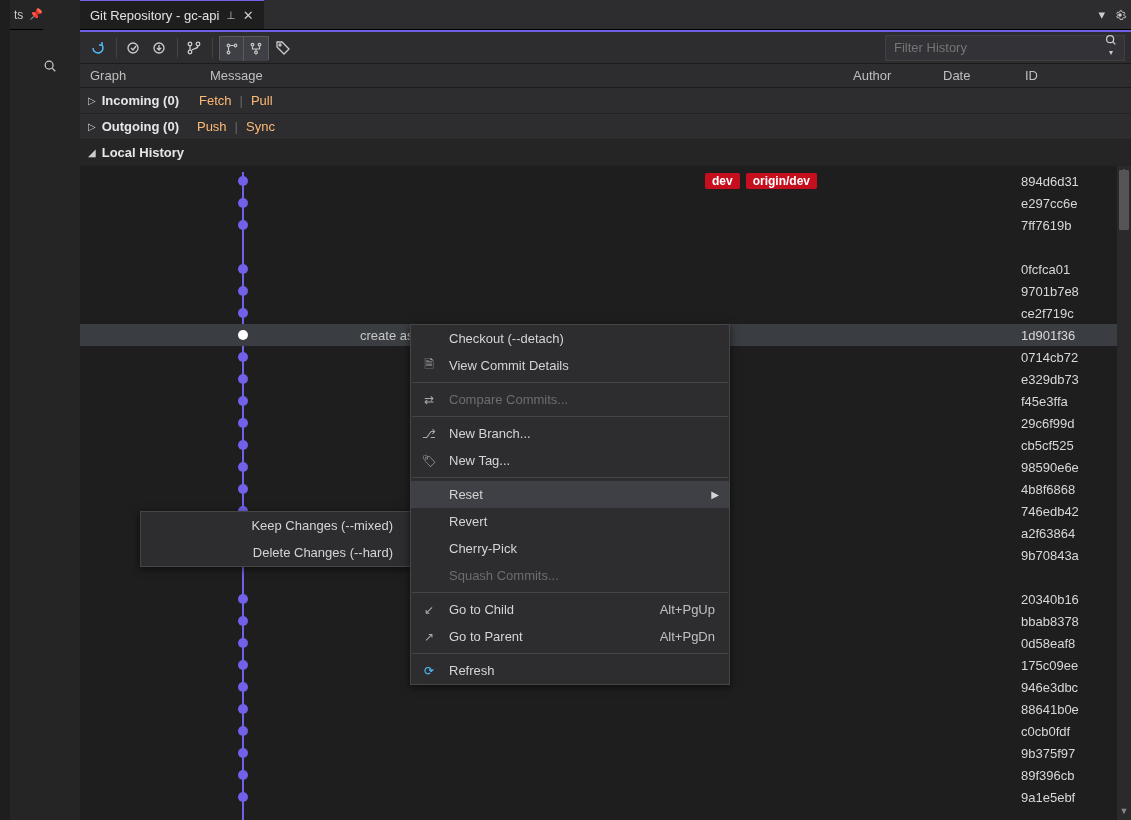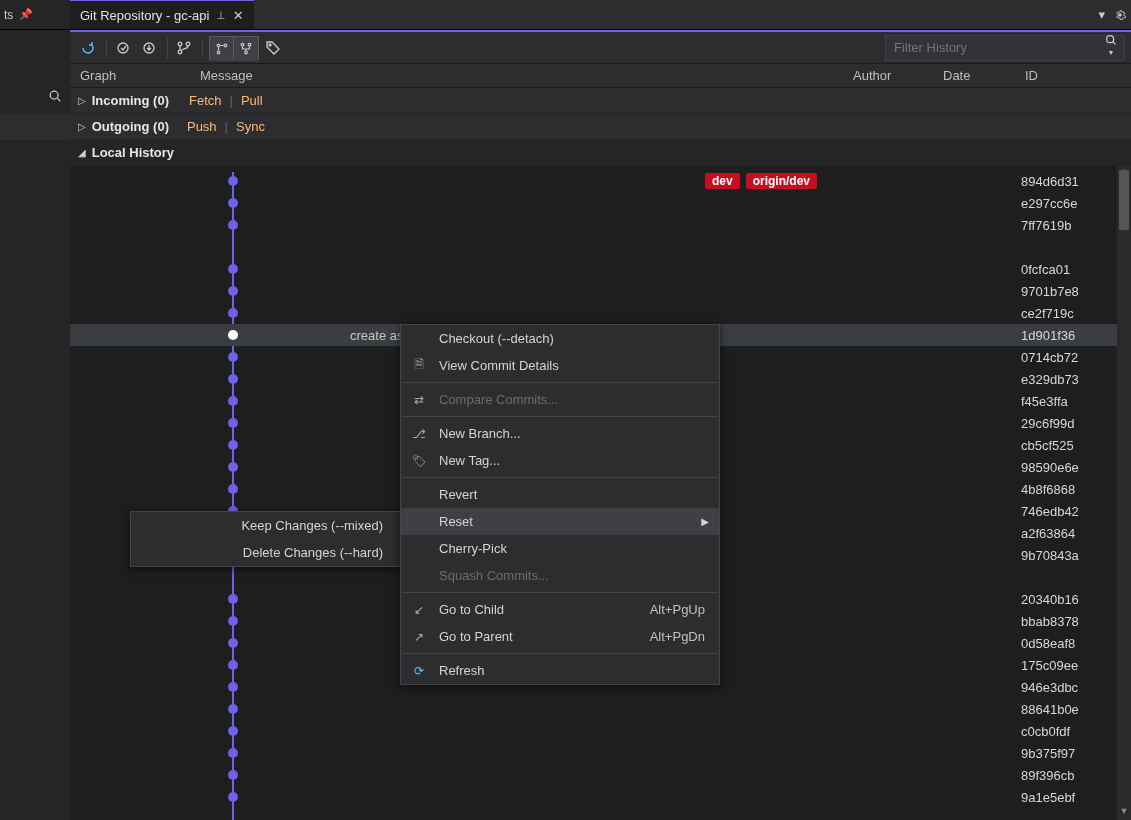--- a/index.html
+++ b/index.html
@@ -1,18 +1,18 @@
 <!DOCTYPE html>
 <html><head>
 <meta charset="utf-8">
 <style>
   * { box-sizing: border-box; margin: 0; padding: 0; }
   html, body { width: 1131px; height: 820px; background: #1e1e1e; font-family: "Segoe UI", Arial, sans-serif; font-size: 13px; color: #cccccc; overflow: hidden; }
   .root { display: flex; height: 100%; }
-  .left-col { width: 70px; background: #252526; display: flex; flex-direction: column; }
+  .left-col { width: 70px; background: #252526; display: flex; flex-direction: row; margin-left: 10px; }
   .left-top { height: 30px; border-bottom: 1px solid #000; display: flex; align-items: center; gap: 6px; padding-left: 4px;}
   .left-pin { color: #ccc; font-size: 12px;}
   .left-search { margin-top: 52px; height: 28px; display:flex; align-items:center; justify-content:flex-end; padding-right:8px;}
   .left-search .mag { color:#ccc; font-size:14px;}
   .left-block { margin-top:4px; height:26px; background:#2d2d30; }
   .main { flex:1; display:flex; flex-direction:column; background:#1e1e1e; }
   .tabbar { height: 30px; background:#2d2d30; border-bottom:1px solid #000; display:flex; align-items:stretch; position:relative;}
   .tab { display:flex; align-items:center; padding:0 10px; background:#1e1e1e; border-top:1px solid #7160e8; gap:8px; color:#e2e2e2;}
   .tab .pin { font-size:11px; color:#aaa;}
   .tab .close { font-size:13px; color:#ccc; cursor:pointer;}
@@ -348,28 +348,28 @@
         <div class="ctx-sep"></div>
         <div class="ctx-row">
           <span class="ic">⎇</span>
           <span>New Branch...</span>
         </div>
         <div class="ctx-row">
           <span class="ic">🏷</span>
           <span>New Tag...</span>
         </div>
         <div class="ctx-sep"></div>
-        <div class="ctx-row">
-            <span>Revert</span>
-          </div>
         <div class="ctx-row highlight">
           <span>Reset</span>
           <span class="sub">▶</span>
         </div>
         <div class="ctx-row">
+            <span>Revert</span>
+          </div>
+        <div class="ctx-row">
             <span>Cherry-Pick</span>
           </div>
         <div class="ctx-row disabled">
             <span>Squash Commits...</span>
           </div>
         <div class="ctx-sep"></div>
         <div class="ctx-row">
           <span class="ic">↙</span>
           <span>Go to Child</span>
           <span class="short">Alt+PgUp</span>

